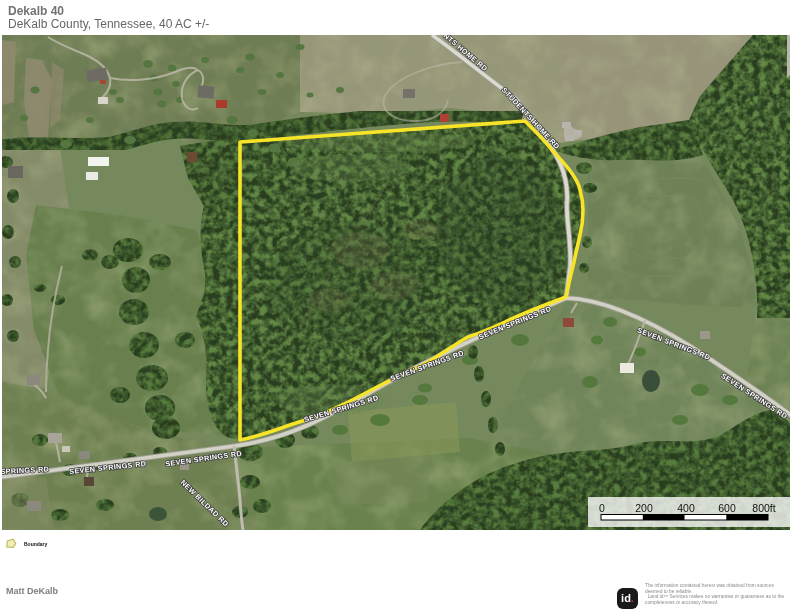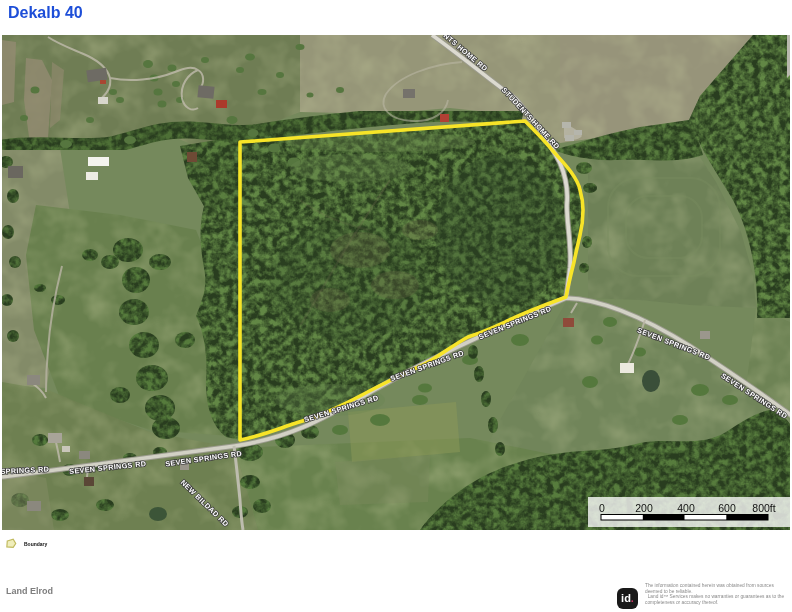--- a/index.html
+++ b/index.html
@@ -4,22 +4,23 @@
 <style>
   html,body{margin:0;padding:0;background:#fff;width:792px;height:612px;overflow:hidden;
     font-family:"Liberation Sans",sans-serif;}
   #page{position:relative;width:792px;height:612px;background:#fff;}
   .abs{position:absolute;}
 </style>
 </head>
 <body>
 <div id="page">
 
-  <div class="abs" style="left:8px;top:4px;font-size:16px;font-weight:bold;color:#1d4ed8;">Dekalb 40</div>
-
+  <div class="abs" style="left:8px;top:4px;font-size:12px;font-weight:bold;color:#737373;">Dekalb 40</div>
+
+  <div class="abs" style="left:8px;top:17px;font-size:12px;color:#666;">DeKalb County, Tennessee, 40 AC +/-</div>
 
   <svg class="abs" style="left:2px;top:35px;" width="788" height="495" viewBox="2 35 788 495" preserveAspectRatio="none">
     <defs>
       <filter id="forest" x="-5%" y="-5%" width="110%" height="110%" color-interpolation-filters="sRGB">
         <feTurbulence type="fractalNoise" baseFrequency="0.15" numOctaves="3" seed="11" result="n"></feTurbulence>
         <feColorMatrix in="n" type="matrix" values="0 0 0 0 0.16  0 0 0 0 0.24  0 0 0 0 0.12  1.5 1.5 1.5 0 -1.70" result="c"></feColorMatrix>
         <feComposite in="c" in2="SourceGraphic" operator="atop"></feComposite>
       </filter>
       <filter id="field" x="-5%" y="-5%" width="110%" height="110%" color-interpolation-filters="sRGB">
         <feTurbulence type="fractalNoise" baseFrequency="0.035" numOctaves="3" seed="4" result="n"></feTurbulence>
@@ -313,19 +314,19 @@
       <rect x="726.3" y="514.5" width="41.7" height="5.5" fill="#000"></rect>
     </g>
   </svg>
 
   <svg class="abs" style="left:6px;top:538px;" width="11" height="11" viewBox="0 0 13 13">
     <polygon points="1.5,3.5 8.5,1.5 11.5,6.5 8.5,11 1,10.5" fill="#f0eebb" stroke="#c0ba5e" stroke-width="1.4"></polygon>
   </svg>
 
   <div class="abs" style="left:24px;top:541px;font-size:5px;font-weight:bold;color:#111;">Boundary</div>
 
-  <div class="abs" style="left:6px;top:586px;font-size:9px;font-weight:bold;color:#7e7e7e;">Land Elrod</div>
+  <div class="abs" style="left:6px;top:586px;font-size:9px;font-weight:bold;color:#7e7e7e;">Matt DeKalb</div>
 
   <div class="abs" style="left:617px;top:588px;width:21px;height:21px;background:#191919;border-radius:6px;"></div>
   <div class="abs" style="left:617px;top:588px;width:21px;height:35px;font-size:11px;font-weight:bold;color:#fff;text-align:center;line-height:20px;">id<span style="color:#cc3366;">.</span></div>
 
   <div class="abs" style="left:645px;top:583px;width:146px;font-size:4.8px;line-height:1.18;color:#8a8a8a;">The information contained herein was obtained from sources deemed to be reliable.<br>&nbsp;&nbsp;Land id™ Services makes no warranties or guarantees as to the completeness or accuracy thereof.</div>
 </div>
 
 </body></html>

